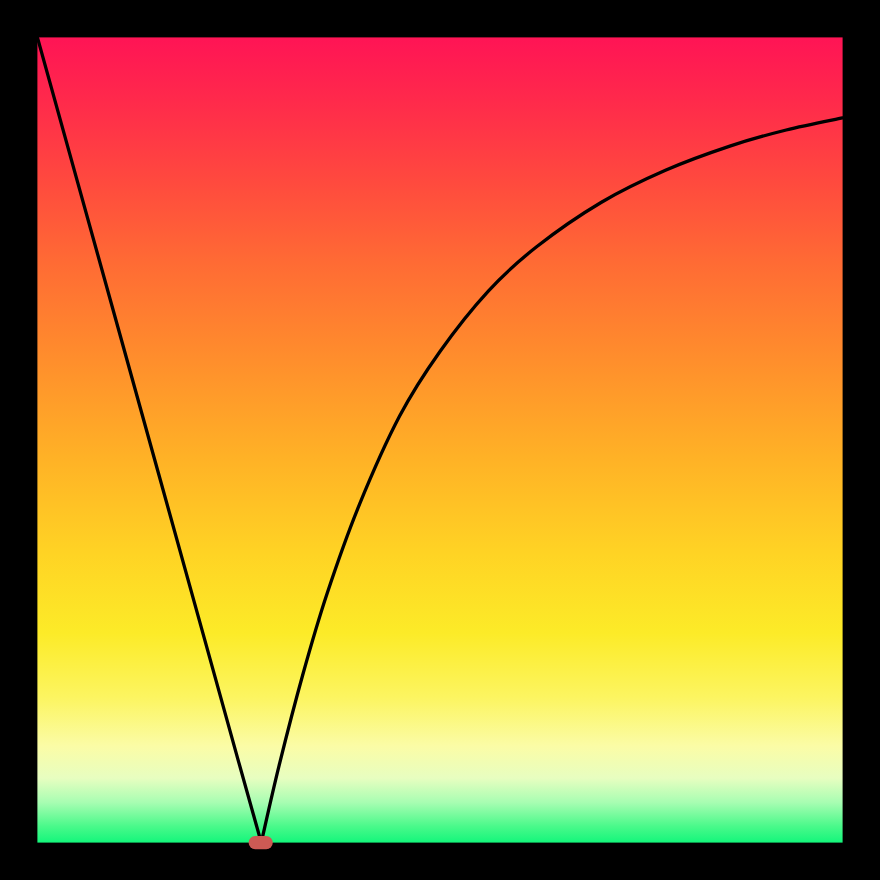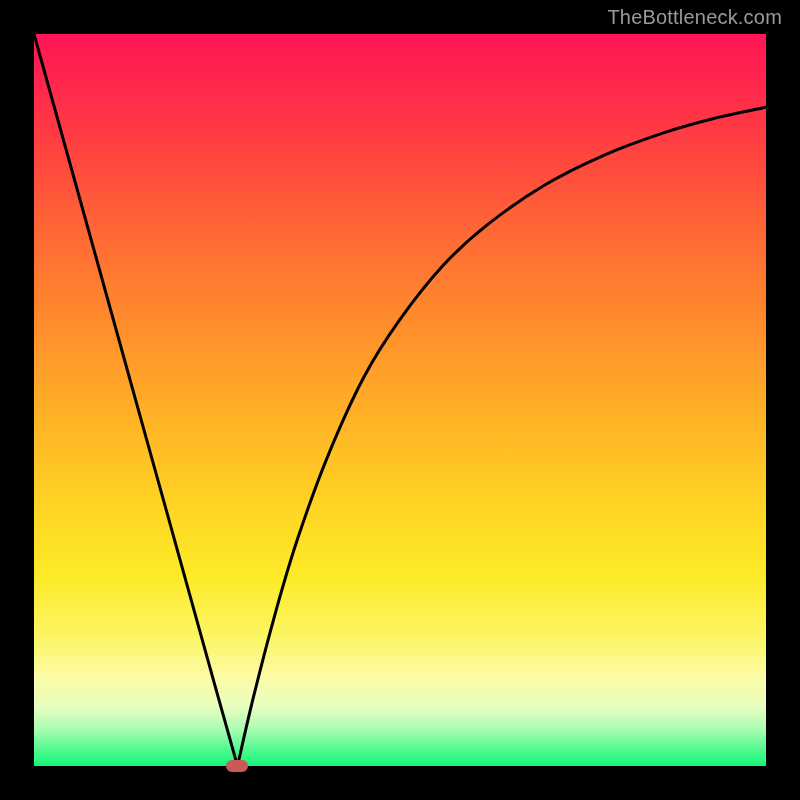--- a/index.html
+++ b/index.html
@@ -65,21 +65,20 @@
     position: absolute;
     background: #cc5a54;
     border-radius: 8px;
   }
 </style>
 </head>
 <body>
 
 <div class="frame">
 
-  <div class="watermark">TheBottleneck.com</div>
 
   <div class="plot-area">
     <svg class="curve">
       <path id="curve-left" fill="none" stroke="#000" stroke-width="3" stroke-linecap="round" stroke-linejoin="round" d="M 0 0 L 36.60 131.76 L 73.20 263.52 L 109.80 395.28 L 146.40 527.04 L 183.00 658.80 L 203.50 732.00"></path>
       <path id="curve-right" fill="none" stroke="#000" stroke-width="3" stroke-linecap="round" stroke-linejoin="round" d="M 203.496 732 C 206.18 720.41, 213.26 688.08, 219.60 662.46 C 225.94 636.84, 234.24 604.51, 241.56 578.28 C 248.88 552.05, 254.98 530.70, 263.52 505.08 C 272.06 479.46, 281.82 451.40, 292.80 424.56 C 303.78 397.72, 317.20 367.22, 329.40 344.04 C 341.60 320.86, 352.58 304.39, 366.00 285.48 C 379.42 266.57, 395.28 246.44, 409.92 230.58 C 424.56 214.72, 436.76 203.74, 453.84 190.32 C 470.92 176.90, 492.88 161.65, 512.40 150.06 C 531.92 138.47, 551.44 129.32, 570.96 120.78 C 590.48 112.24, 611.22 104.92, 629.52 98.82 C 647.82 92.72, 663.68 88.45, 680.76 84.18 C 697.84 79.91, 723.46 75.03, 732.00 73.20"></path>
     </svg>
     <div class="marker" id="min-marker" style="left: 192.496px; top: 726px; width: 22px; height: 12px; background: rgb(204, 90, 84);"></div>
   </div>
 
 </div>

